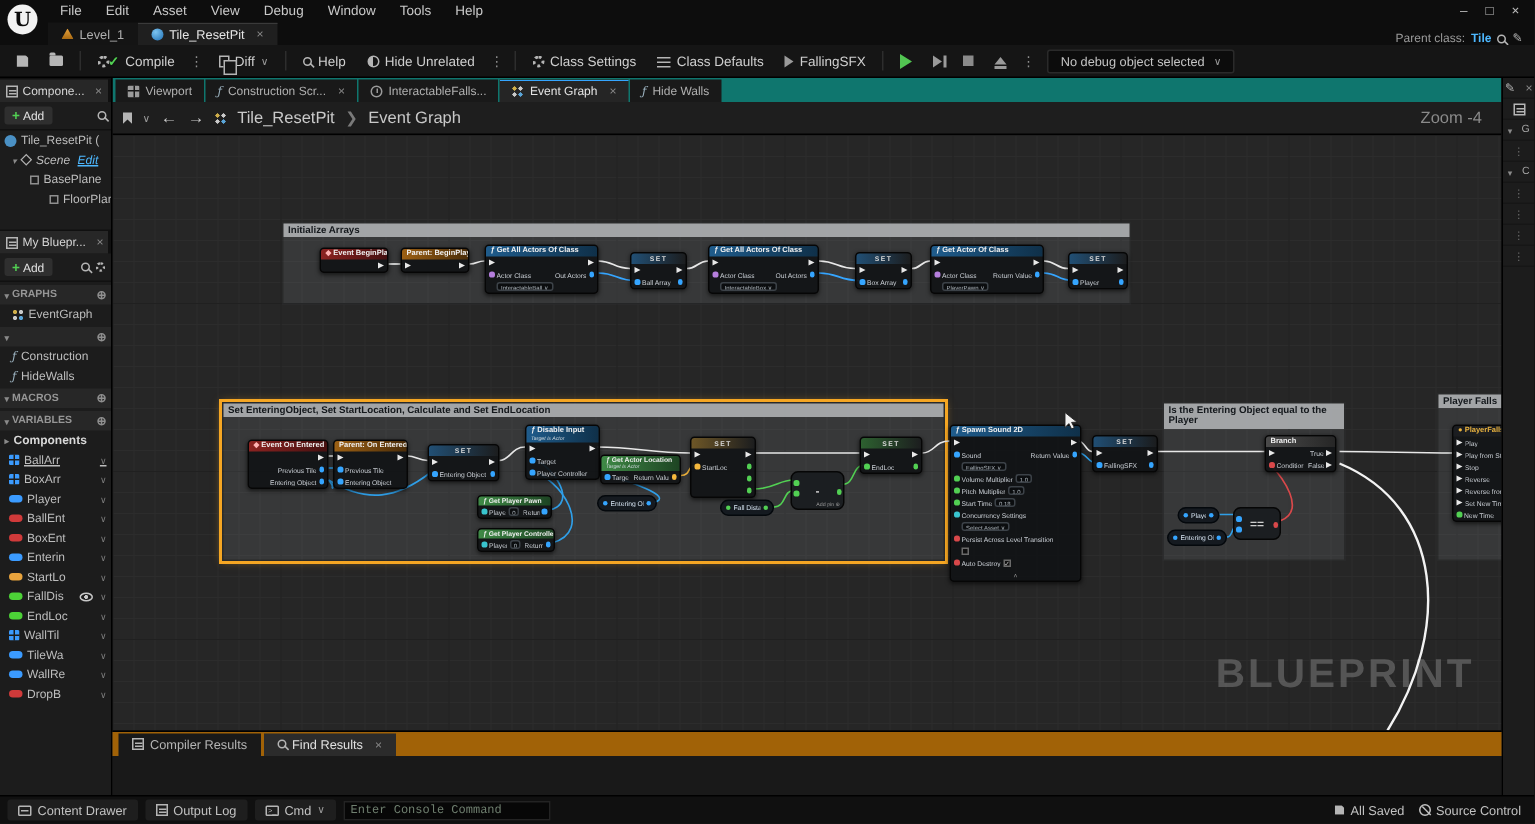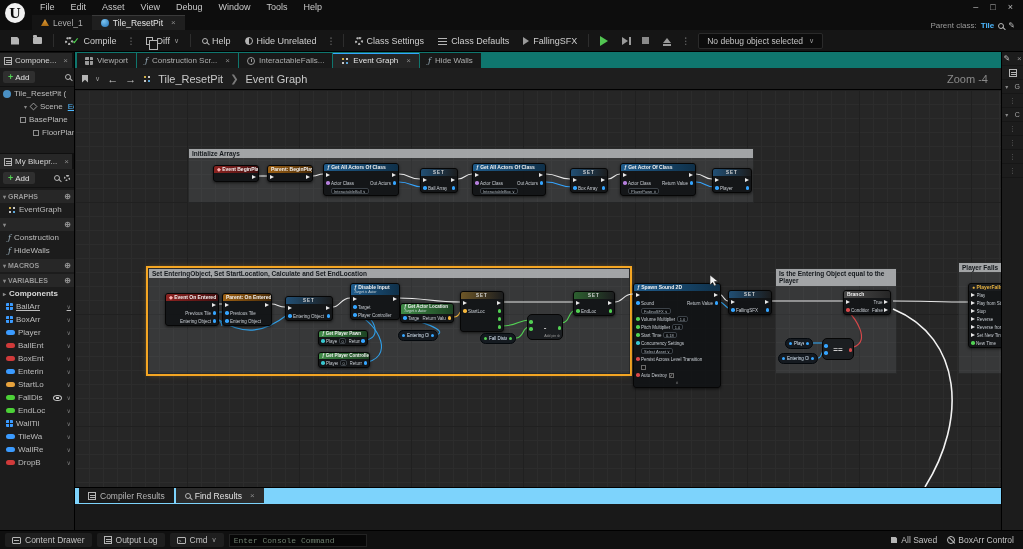--- a/index.html
+++ b/index.html
@@ -130,21 +130,21 @@
   .ctext{width:100%;text-align:center;color:#8f8f8f}
   #cursor{position:absolute;z-index:9}
 
   
   #sliver{position:absolute;right:0;top:52px;width:22px;bottom:19px;background:#1c1c1c;border-left:1px solid #000;z-index:4;overflow:hidden}
   .srowx{height:14px;display:flex;align-items:center;justify-content:space-around;font-size:7px;color:#a5a5a5;border-bottom:1px solid #161616}
   .sdots{color:#6f6f6f;font-size:7px}
 
   
   #bottompanel{position:absolute;left:75px;top:487px;width:926px;height:43px;background:#191919;border-top:1px solid #000;z-index:4}
-  #btabs{height:16px;display:flex;align-items:flex-start;background:#7dd3fc;padding-left:4px;gap:2px}
+  #btabs{height:16px;display:flex;align-items:center;background:#a16207;padding-left:4px;gap:2px}
   .btab{height:15px;display:flex;align-items:center;gap:4px;padding:0 9px;font-size:8.5px;color:#b5b5b5;background:#191919}
   .btab.active{background:#2b2b2b;color:#e2e2e2}
   #srow{display:flex;align-items:center;padding:4px 6px;gap:5px}
   #searchpill{flex:1;height:14px;background:#0b0b0b;border:1px solid #000;border-radius:8px;display:flex;align-items:center;padding:0 7px;gap:5px}
   #searchpill input{background:transparent;border:none;outline:none;color:#9fb6c2;font-size:8.5px;width:100%;font-family:"Liberation Sans",sans-serif}
   #searchpill input::placeholder{color:#4e6b7a}
   #binocbtn{width:24px;height:14px;background:#3a3a3a;border-radius:3px;display:flex;align-items:center;justify-content:center}
 
   
   #statusbar{position:absolute;left:0;right:0;bottom:0;height:19px;background:#101010;border-top:1px solid #000;display:flex;align-items:center;gap:5px;padding:0 5px;font-size:8.5px;color:#c2c2c2;z-index:6}
@@ -273,21 +273,21 @@
           <span class="grnplus">+</span>
           <span>Add</span>
         </span>
       <span class="mag" style="margin-left:auto"></span>
     </div>
     <div id="comptree">
         <div class="prow">
           <span class="rooticao"></span>
           <span>Tile_ResetPit (</span>
         </div>
-        <div class="prow" style="padding-left: 24px;">
+        <div class="prow" style="padding-left: 8px; font-style: italic;">
           <span class="chev">▾</span>
           <span class="sceneico"></span>
           <span>Scene</span>
           <span class="editlink">Edit</span>
         </div>
         <div class="prow" style="padding-left: 20px;">
           <span class="cube"></span>
           <span>BasePlane</span>
         </div>
         <div class="prow" style="padding-left: 33px;">
@@ -446,20 +446,21 @@
       <span class="caret">∨</span>
       <span class="barrow">←</span>
       <span class="barrow">→</span>
       <span class="dots4"></span>
       <span class="bc">Tile_ResetPit</span>
       <span class="bsep">❯</span>
       <span class="bc">Event Graph</span>
       <span class="zoomlbl">Zoom -4</span>
     </div>
     <div id="canvas">
+      <div id="watermark">BLUEPRINT</div>
     <div class="comment" style="left: 113px; top: 58px; width: 566px; height: 55px;">
           <div class="chead">Initialize Arrays</div>
         </div>
         <div class="comment sel" style="left: 73px; top: 178px; width: 482px; height: 106px;">
           <div class="chead">Set EnteringObject, Set StartLocation, Calculate and Set EndLocation</div>
         </div>
         <div class="comment" style="left: 700px; top: 178px; width: 122px; height: 106px;">
           <div class="chead">Is the Entering Object equal to the Player</div>
         </div>
         <div class="comment" style="left: 883px; top: 172px; width: 80px; height: 112px;">
@@ -985,18 +986,18 @@
         <span class="caret">∨</span>
       </span>
     <input id="consolein" placeholder="Enter Console Command" style="">
     <span id="sbright">
       <span class="sbitem">
           <span class="flop" style="transform:scale(.8)"></span>
           <span>All Saved</span>
         </span>
       <span class="sbitem">
           <span class="nosc"></span>
-          <span>BoxArr Control</span>
+          <span>Source Control</span>
         </span>
     </span>
   </div>
 
 </div>
 
 </body></html>

